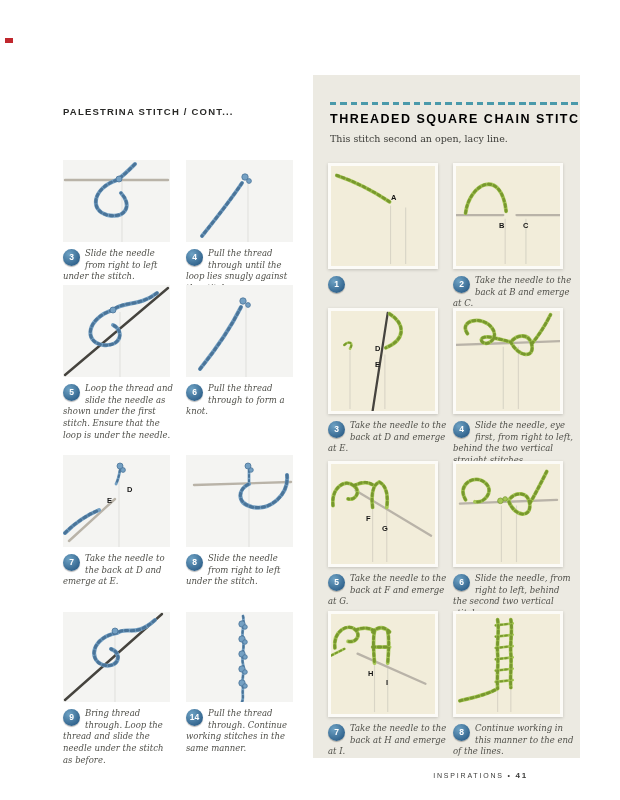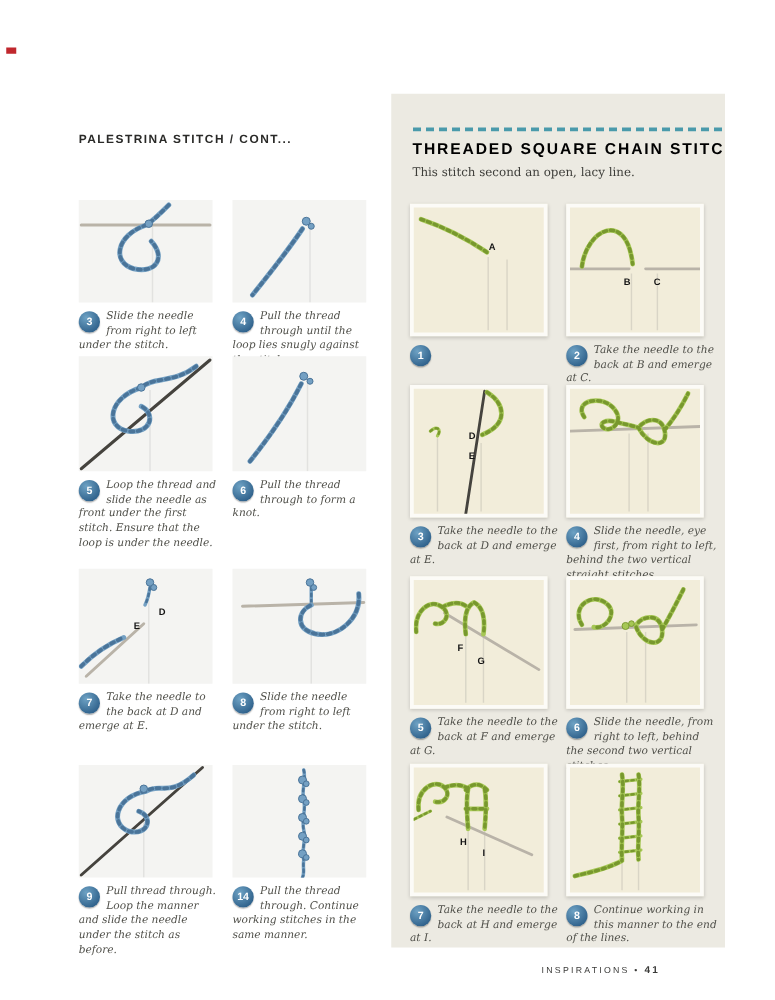--- a/index.html
+++ b/index.html
@@ -93,21 +93,21 @@
       <svg viewBox="0 0 107 92">
         <line class="guide" x1="57" y1="27" x2="57" y2="92"></line>
         <line class="needle-dark" x1="2" y1="90" x2="105" y2="3"></line>
         <path class="rope" d="M94,8 C76,22 60,16 50,25 C24,33 20,57 40,60 C58,62 62,46 50,40"></path>
           <path class="ropedash" d="M94,8 C76,22 60,16 50,25 C24,33 20,57 40,60 C58,62 62,46 50,40"></path>
         <circle class="knotc" cx="50" cy="25" r="3"></circle>
       </svg>
     </div>
     <div class="cap">
       <span class="badge">5</span>
-      <span>Loop the thread and slide the needle as front under the first stitch. Ensure that the loop is under the needle.</span>
+      <span>Loop the thread and slide the needle as shown under the first stitch. Ensure that the loop is under the needle.</span>
     </div>
   </div>
 
   <div class="cell" style="left:186px;top:285px">
     <div class="fig left-fig" style="height: 92px; --thread: #74a0c3;">
       <svg viewBox="0 0 107 92">
         <line class="guide" x1="60" y1="21" x2="60" y2="92"></line>
         <path class="rope" d="M55,22 C44,44 30,64 14,84"></path>
           <path class="ropedash" d="M55,22 C44,44 30,64 14,84"></path>
         <circle class="knotc" cx="57" cy="16" r="3.2"></circle>
@@ -165,21 +165,21 @@
       <svg viewBox="0 0 107 90">
         <line class="guide" x1="52" y1="21" x2="52" y2="90"></line>
         <line class="needle-dark" x1="2" y1="88" x2="99" y2="2"></line>
         <path class="rope" d="M92,8 C72,26 64,14 54,21 C30,25 24,47 40,53 C56,57 60,41 48,37"></path>
           <path class="ropedash" d="M92,8 C72,26 64,14 54,21 C30,25 24,47 40,53 C56,57 60,41 48,37"></path>
         <circle class="knotc" cx="52" cy="19" r="3"></circle>
       </svg>
     </div>
     <div class="cap">
       <span class="badge">9</span>
-      <span>Pull thread through. Loop the manner and slide the needle under the stitch as before.</span>
+      <span>Bring thread through. Loop the thread and slide the needle under the stitch as before.</span>
     </div>
   </div>
 
   <div class="cell" style="left:186px;top:612px">
     <div class="fig left-fig" style="height: 90px; --thread: #74a0c3;">
       <svg viewBox="0 0 107 90">
         <path class="rope2" d="M57,4 C59,12 55,20 57,28 C59,36 55,44 57,52 C59,60 55,68 57,76 C56,82 58,86 56,90"></path>
           <path class="ropedash2" d="M57,4 C59,12 55,20 57,28 C59,36 55,44 57,52 C59,60 55,68 57,76 C56,82 58,86 56,90"></path>
         <circle class="knotc" cx="56" cy="12" r="3.2"></circle>
           <circle class="knotc" cx="59" cy="15" r="2.3"></circle>

